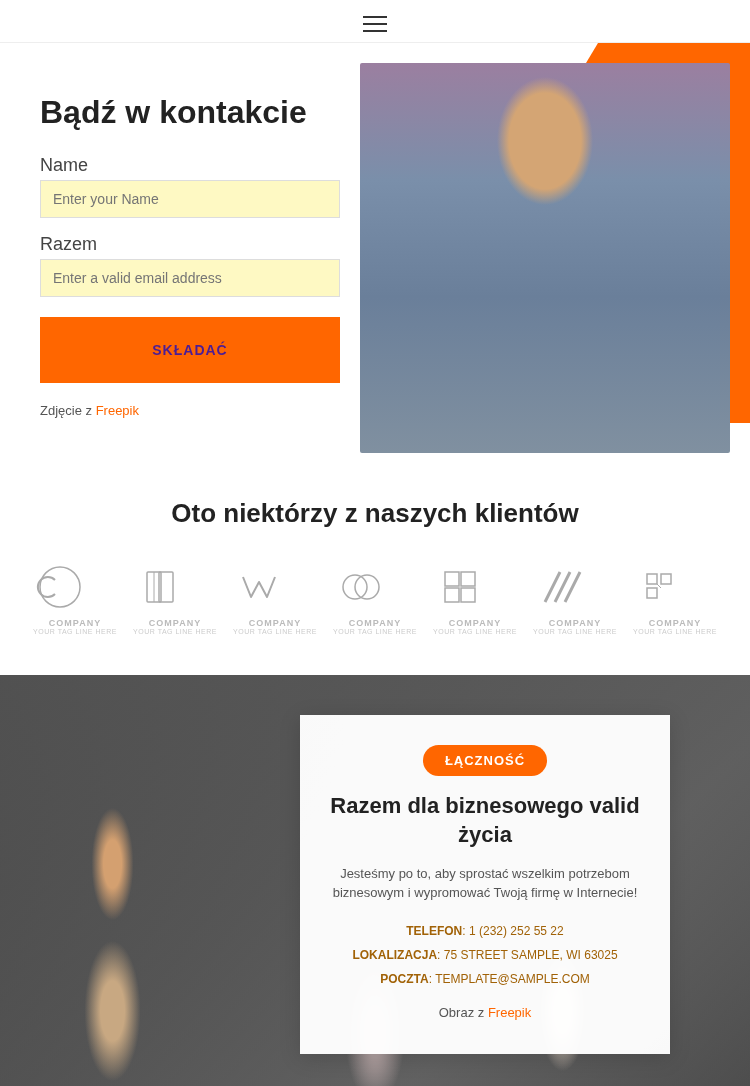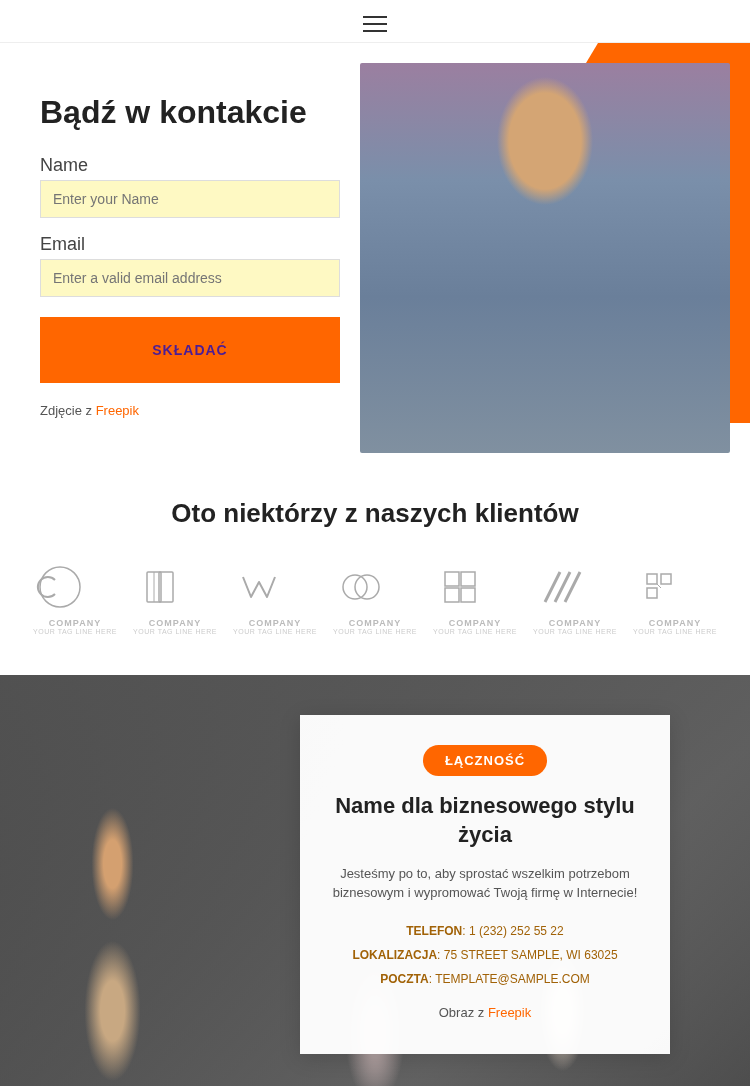--- a/index.html
+++ b/index.html
@@ -273,21 +273,21 @@
 <section class="contact-section">
   <div class="contact-form-area">
     <h1>Bądź w kontakcie</h1>
 
     <div class="form-group">
       <label>Name</label>
       <input type="text" placeholder="Enter your Name" style="">
     </div>
 
     <div class="form-group">
-      <label>Email</label>
+      <label>Razem</label>
       <input type="email" placeholder="Enter a valid email address" style="">
     </div>
 
     <button class="submit-btn">SKŁADAĆ</button>
 
     <p class="photo-credit">
       <span>Zdjęcie z </span><a href="#">Freepik</a>
     </p>
   </div>
 
@@ -388,21 +388,21 @@
   </div>
 </section>
 
 <section class="team-section">
   <div class="team-bg">
     <div class="team-bg-overlay"></div>
   </div>
 
   <div class="info-card">
     <div class="badge-btn">ŁĄCZNOŚĆ</div>
-    <h2>Name dla biznesowego stylu życia</h2>
+    <h2>Razem dla biznesowego valid życia</h2>
     <p>Jesteśmy po to, aby sprostać wszelkim potrzebom biznesowym i wypromować Twoją firmę w Internecie!</p>
     <div class="contact-details">
       <div>
         <span class="key">TELEFON</span>:
         <span>1 (232) 252 55 22</span>
       </div>
       <div>
         <span class="key">LOKALIZACJA</span>:
         <span>75 STREET SAMPLE, WI 63025</span>
       </div>

